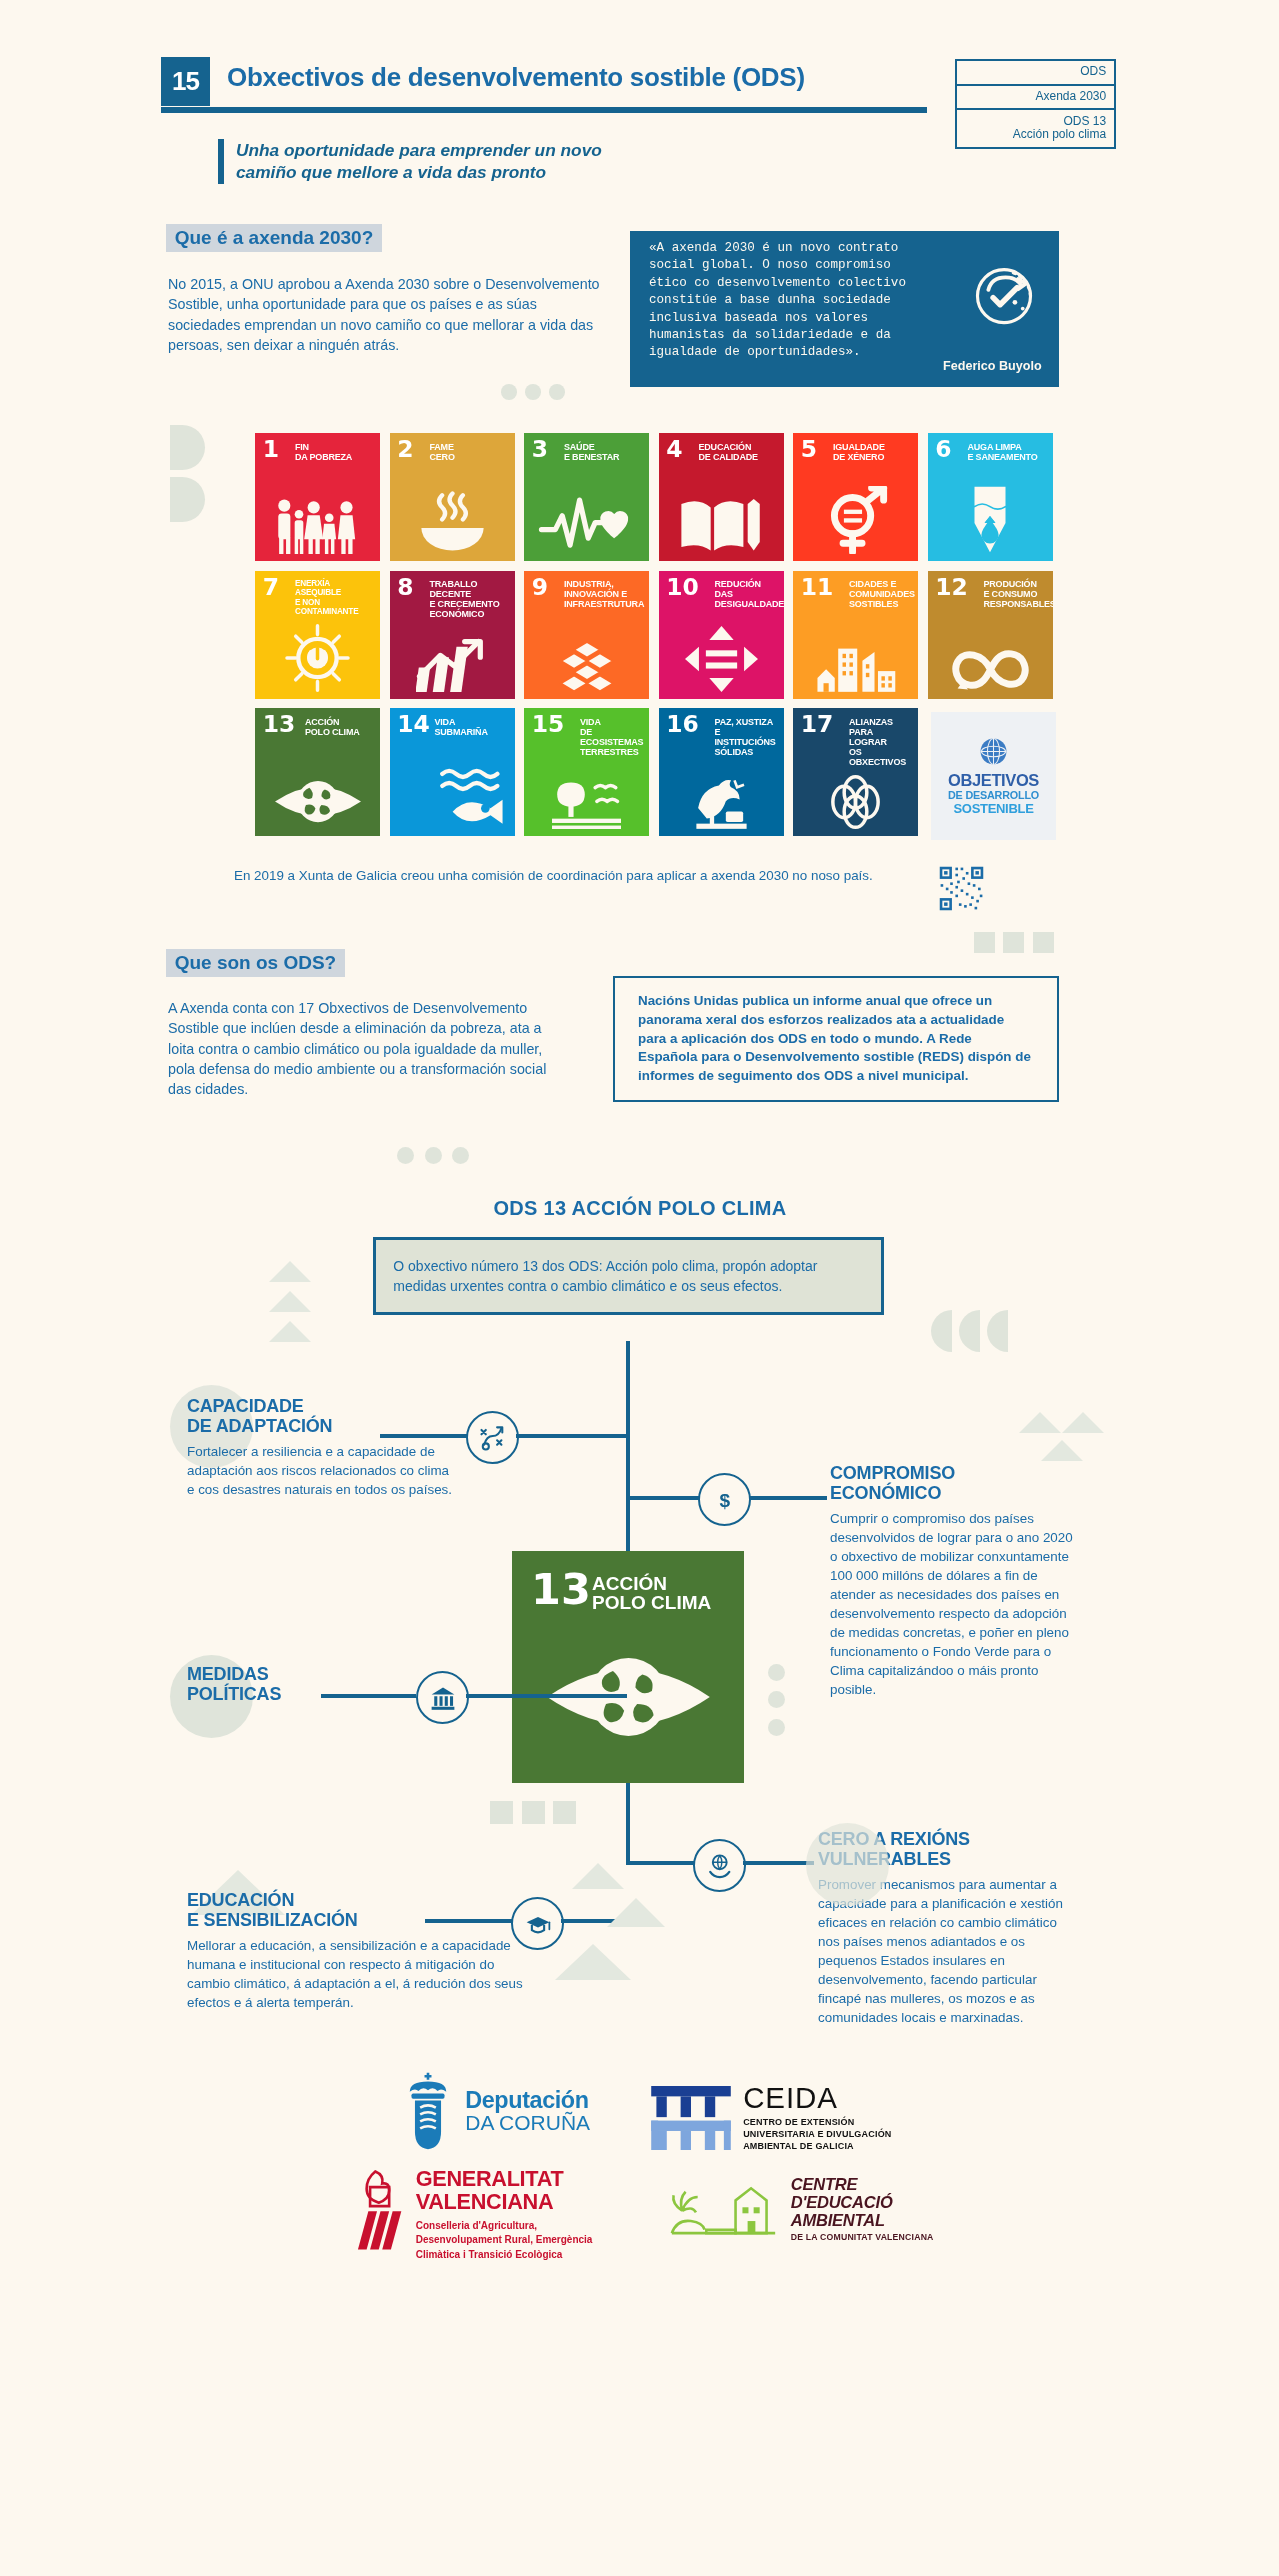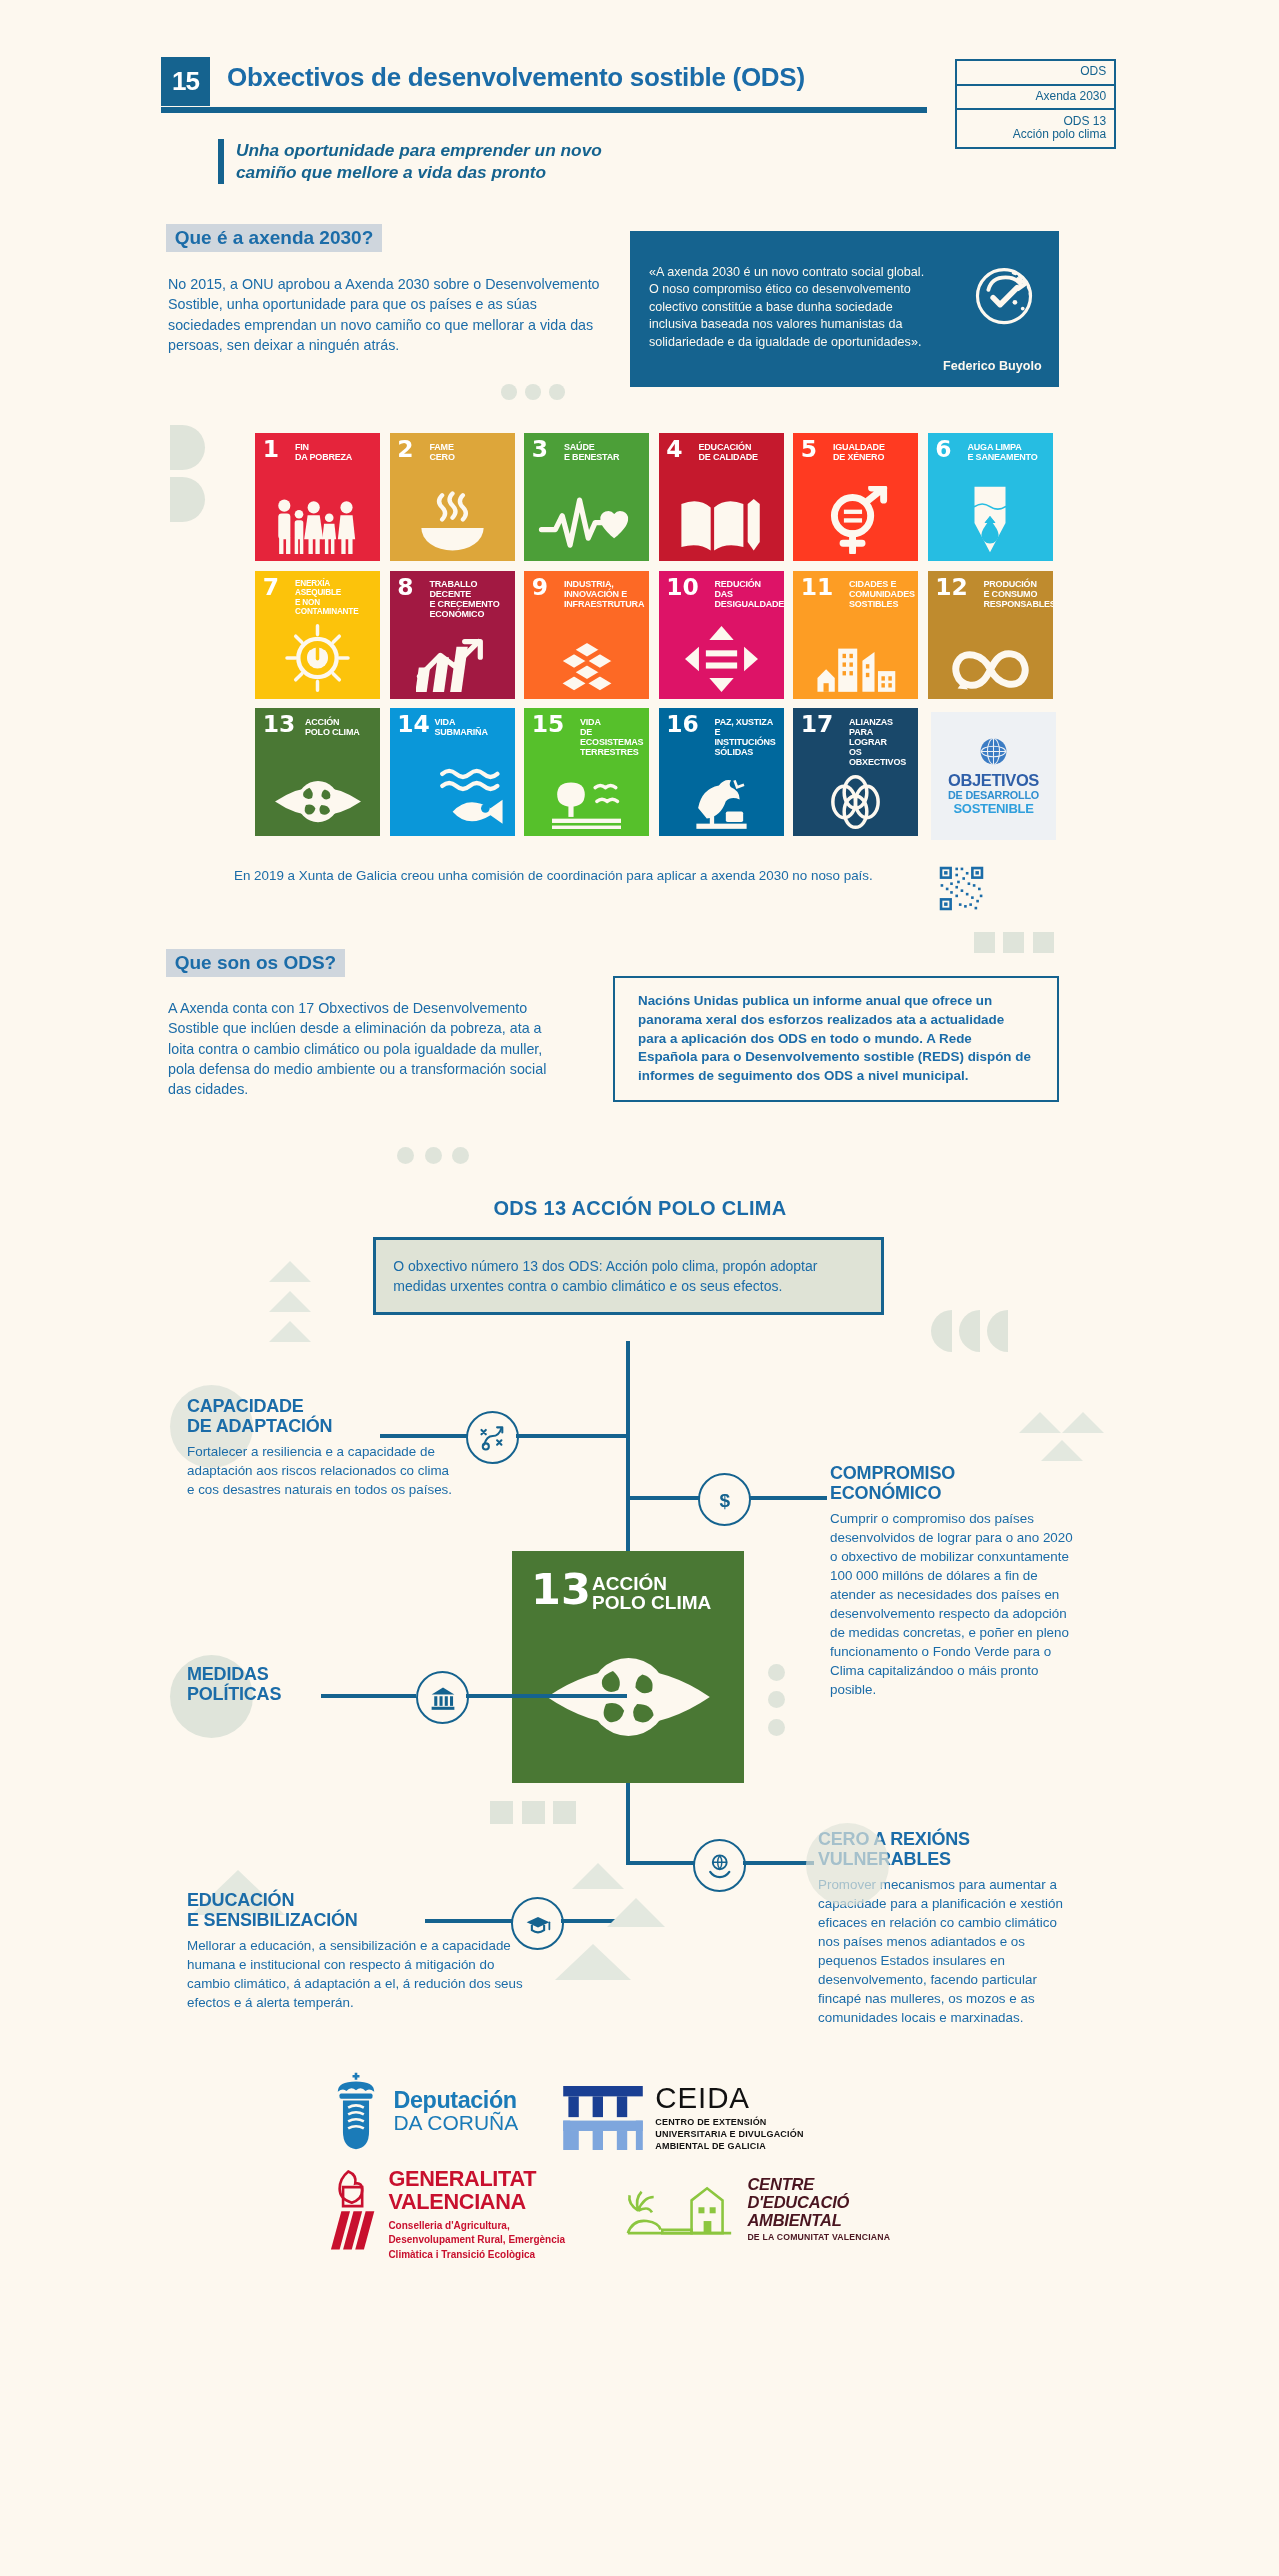--- a/index.html
+++ b/index.html
@@ -45,21 +45,21 @@
     font-size:19px;font-weight:bold;padding:2.6px 8.7px 3.5px 8.7px;
   }
 
   .body-text{font-size:14.3px;line-height:1.42;color:#1b6ca8;}
 
   
   .quote-box{
     position:absolute;left:630px;top:231px;width:429px;height:156px;
     background:#15638f;color:#fdf8ef;
   }
-  .quote-box .qtxt{position:absolute;left:19px;top:33px;width:286px;font-size:12.6px;line-height:1.38;}
+  .quote-box .qtxt{position:absolute;left:19px;top:9px;width:286px;font-size:12.6px;line-height:1.38;font-family:Liberation Mono, monospace;}
   .quote-box .qauth{position:absolute;right:17.3px;bottom:14px;font-size:12.6px;font-weight:bold;}
   .quote-ico{position:absolute;right:15.6px;top:22.5px;width:78px;height:78px;}
 
   
   .grid{position:absolute;left:255px;top:433px;width:806px;}
   .grid-row{display:flex;gap:9.5px;margin-bottom:9.5px;}
   .tile{width:125px;height:128px;position:relative;overflow:hidden;}
   .tile .tnum{
     position:absolute;left:7.8px;top:6px;color:#fff;font-size:23.4px;font-weight:bold;line-height:0.9;
     font-family:"DejaVu Sans", sans-serif;
@@ -114,21 +114,21 @@
 
   .ods13-tile{
     position:absolute;left:512px;top:1551px;width:232px;height:232px;background:#4a7834;
   }
   .ods13-tile .n{position:absolute;left:19px;top:19px;color:#fff;font-size:43px;font-weight:bold;font-family:"DejaVu Sans",sans-serif;line-height:0.9;}
   .ods13-tile .l{position:absolute;left:80px;top:22.5px;color:#fff;font-size:19px;font-weight:bold;line-height:1.05;text-transform:uppercase;}
   .ods13-tile .e{position:absolute;left:0;right:0;top:94px;display:flex;justify-content:center;}
 
   
   .logos{position:absolute;left:329px;top:2071px;width:659px;}
-  .logo-row{display:flex;align-items:flex-start;gap:45px;margin-bottom:15.6px;}
+  .logo-row{display:flex;align-items:flex-start;gap:61px;margin-bottom:15.6px;justify-content:center;}
   .dep-name{font-size:23.4px;font-weight:bold;color:#1b7bb8;line-height:1;letter-spacing:-0.4px;}
   .dep-sub{font-size:21px;color:#1b7bb8;line-height:1;letter-spacing:0px;}
   .ceida-name{font-size:29.5px;color:#111;letter-spacing:0.9px;line-height:1;}
   .ceida-sub{font-size:9px;color:#111;font-weight:bold;line-height:1.35;letter-spacing:0.2px;margin-top:3.5px;}
   .gv-name{font-size:21.7px;font-weight:bold;color:#c8102e;line-height:1.05;letter-spacing:-0.3px;}
   .gv-sub{font-size:10px;font-weight:bold;color:#c8102e;line-height:1.45;margin-top:5.2px;}
   .cea-name{font-size:16.5px;font-weight:bold;color:#4a1520;line-height:1.1;letter-spacing:-0.2px;font-style:italic;}
   .cea-sub{font-size:8.7px;font-weight:bold;color:#4a1520;margin-top:2.6px;letter-spacing:0.2px;}
 </style>
 </head>

